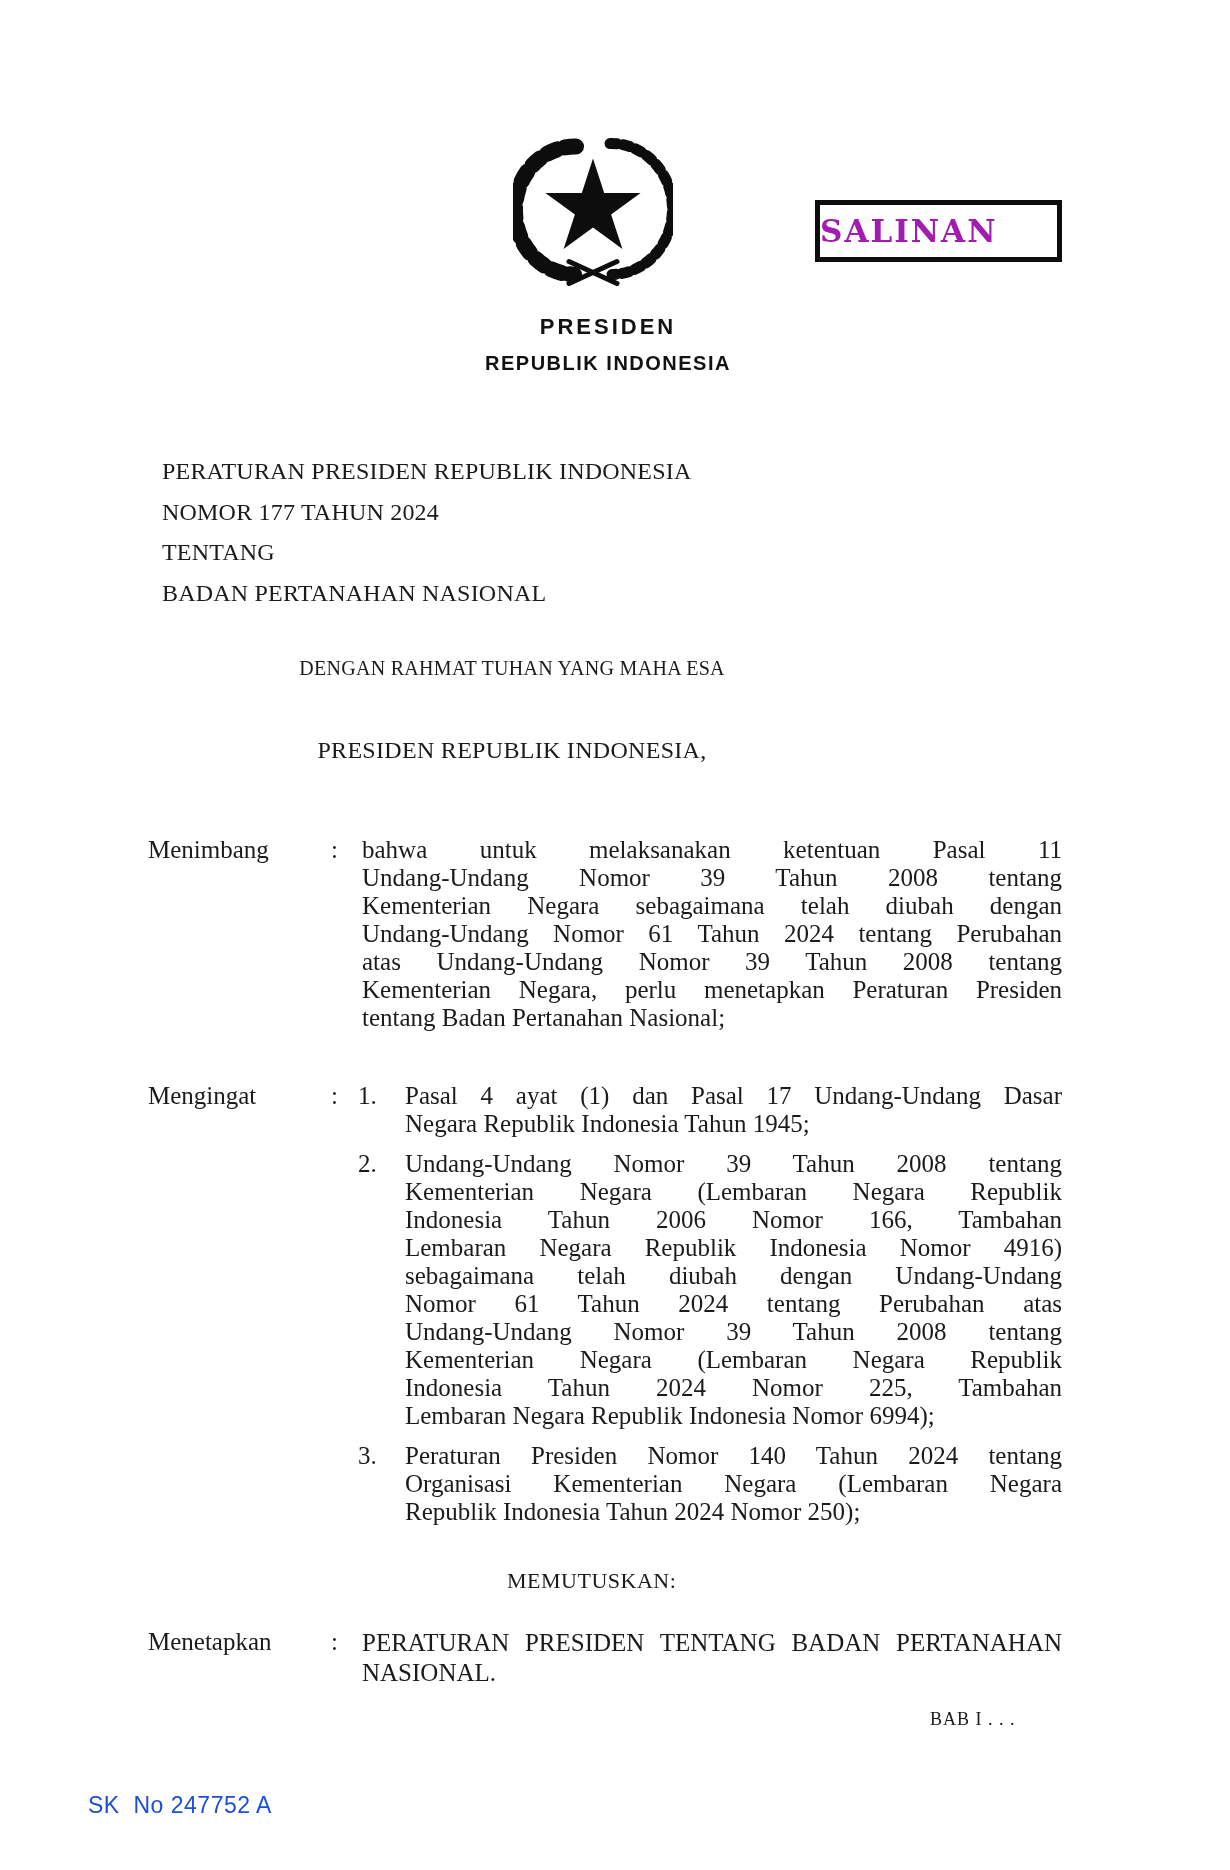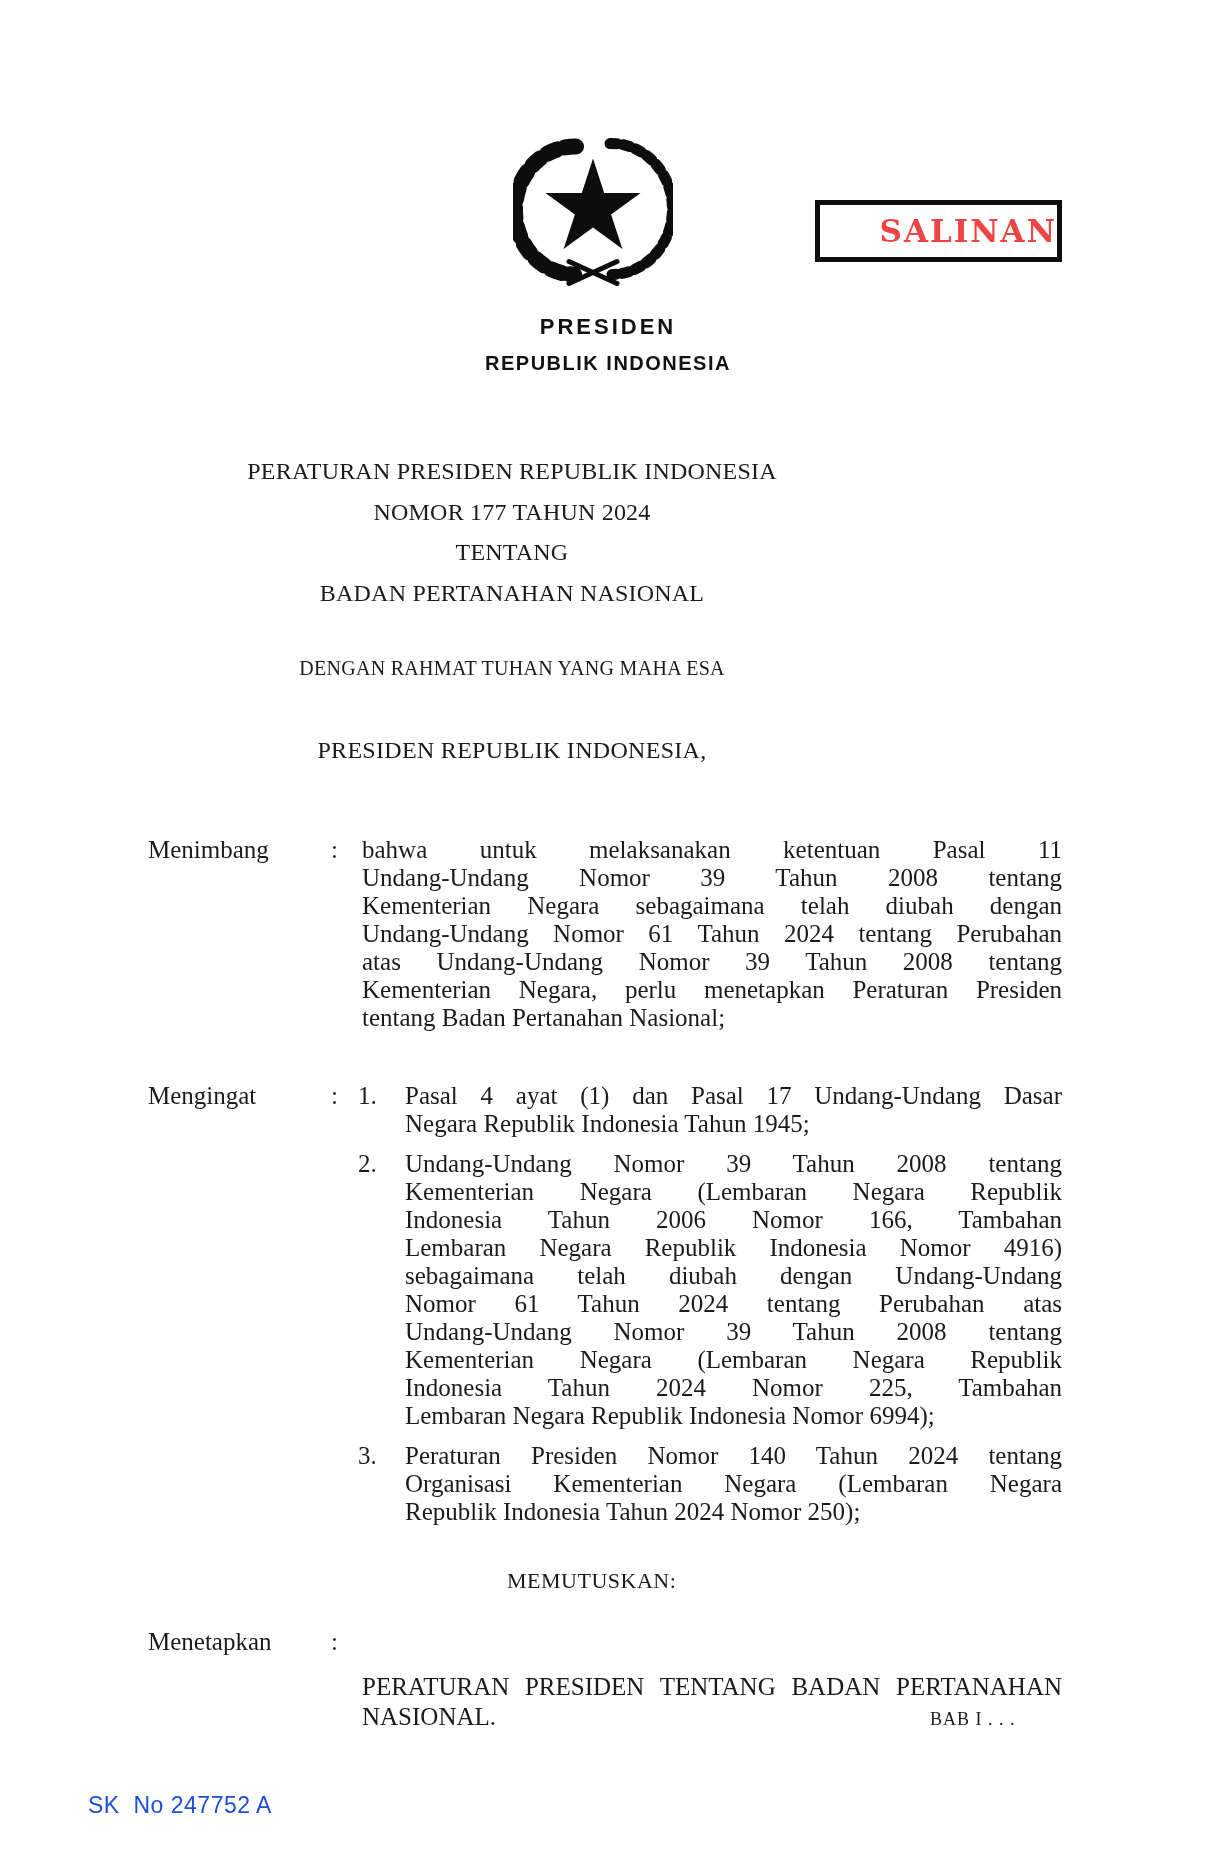--- a/index.html
+++ b/index.html
@@ -10,37 +10,37 @@
   
   .emblem { position:absolute; left:513px; top:128px; width:160px; height:165px; }
   .emblem svg { width:100%; height:100%; }
   
   .letterhead { position:absolute; left:458px; top:314px; width:300px; text-align:center;
     font-family:"Liberation Sans", sans-serif; font-weight:bold; color:#121212; }
   .lh1 { font-size:22px; letter-spacing:3px; }
   .lh2 { font-size:20px; letter-spacing:1.5px; margin-top:12px; }
   
   .salinan { position:absolute; left:815px; top:200px; width:247px; height:62px;
-    border:5px solid #0d0d0d; box-sizing:border-box; display:flex; align-items:center; justify-content:flex-end;
-    font-family:"DejaVu Serif", serif; font-weight:bold; font-size:31px; letter-spacing:2px; color:#ef4444; }
+    border:5px solid #0d0d0d; box-sizing:border-box; display:flex; align-items:center; justify-content:flex-start;
+    font-family:"DejaVu Serif", serif; font-weight:bold; font-size:31px; letter-spacing:2px; color:#a21caf; }
   
-  .title { position:absolute; left:162px; top:451px; width:700px; text-align:center;
+  .title { position:absolute; left:162px; top:451px; width:700px; 
     font-size:24px; line-height:40.5px; letter-spacing:0.2px; }
   .invocation { position:absolute; left:162px; top:657px; width:700px; text-align:center; font-size:20px; letter-spacing:0.3px; }
   .authority  { position:absolute; left:162px; top:737px; width:700px; text-align:center; font-size:24px; letter-spacing:0.3px; }
   
   .clause-label { position:absolute; left:148px; font-size:25px; }
   .clause-colon { position:absolute; left:331px; font-size:25px; }
   .menimbang-body { position:absolute; left:362px; top:836px; width:700px; font-size:25px; line-height:28px;font-family:Liberation Serif, serif; }
   .mengingat-items { position:absolute; left:358px; top:1082px; width:704px; font-size:25px; line-height:28px; }
   .m-item { display:flex; margin-bottom:12px; }
   .m-num { width:47px; flex:none; }
   .m-lines { flex:1 1 auto; min-width:0; }
   .memutuskan { position:absolute; left:507px; top:1568px; font-size:22px; letter-spacing:0.5px; }
-  .menetapkan-body { position:absolute; left:362px; top:1628px; width:700px; font-size:25px; line-height:30px;margin-top:44px; }
+  .menetapkan-body { position:absolute; left:362px; top:1628px; width:700px; font-size:25px; line-height:30px; }
   .catchword { position:absolute; left:930px; top:1709px; font-size:18px; letter-spacing:1px; }
   .sk { position:absolute; left:88px; top:1792px; font-family:"Liberation Sans", sans-serif;
     font-size:23px; letter-spacing:0.5px; white-space:pre; color:#1d4ed8; }
   
   .jline { text-align:justify; text-align-last:justify; }
   .jline.last { text-align-last:left; }
 </style>
 </head>
 <body>
 

